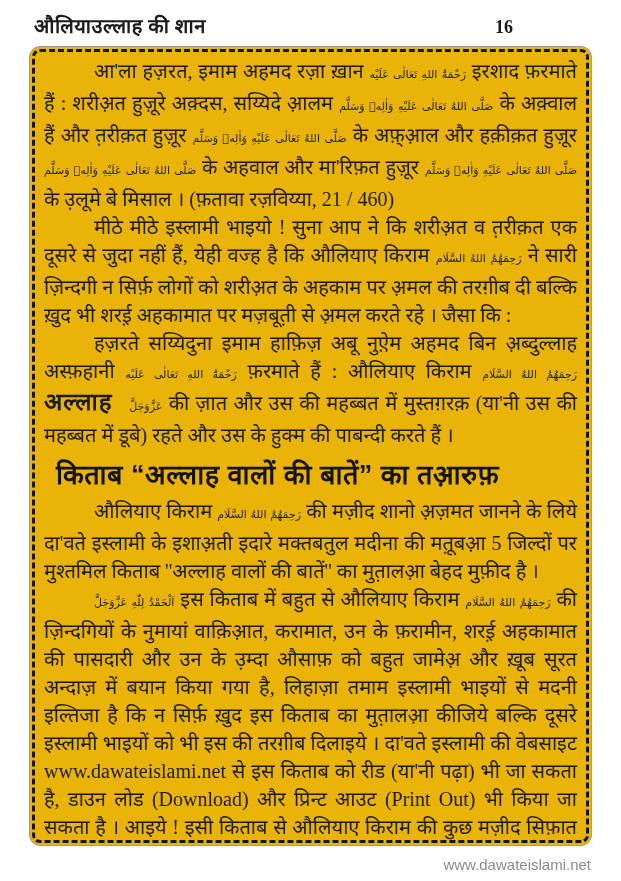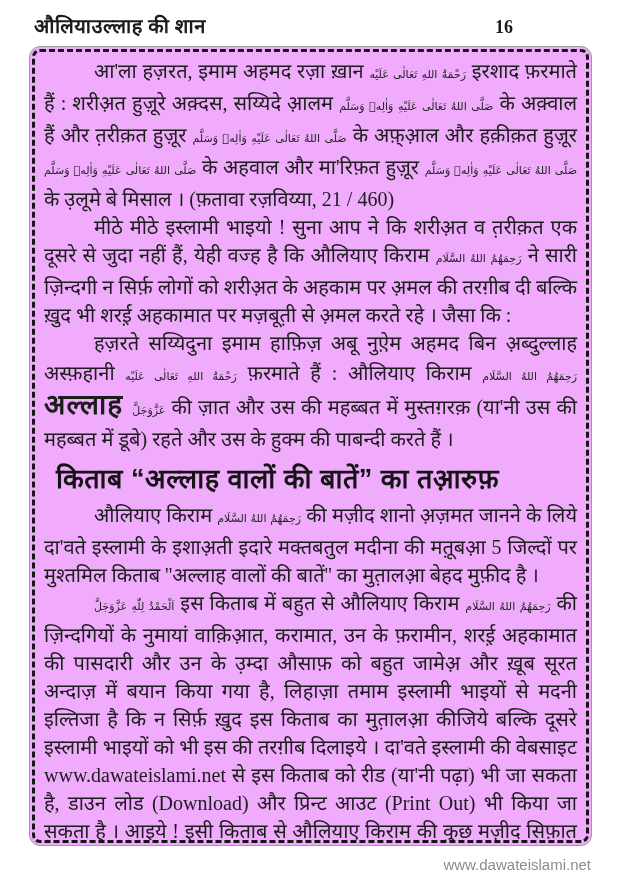--- a/index.html
+++ b/index.html
@@ -39,21 +39,21 @@
   .content-frame {
     position: absolute;
     left: 29px;
     top: 46px;
     width: 563px;
     height: 800px;
     box-sizing: border-box;
     border: 1px solid #9d9d9d;
     border-radius: 11px;
     padding: 2px;
-    background: #f0abfc;
+    background: #eab308;
   }
   .content-inner {
     box-sizing: border-box;
     width: 100%;
     height: 100%;
     border: 3px dashed #161616;
     border-radius: 8px;
     padding: 5px 9px 0 9px;
     overflow: hidden;
   }
@@ -79,23 +79,23 @@
   .seg-bold { font-weight: normal; }
   .seg-latin { }
   .seg-arabic {
     font-family: "DejaVu Sans", sans-serif;
     font-size: 11px;
     color: #222222;
     white-space: nowrap;
   }
   .seg-ornate {
     font-weight: bold;
-    font-size: 28px;
+    font-size: 24px;
     letter-spacing: 1px;
-    font-family: Liberation Serif, serif;
+    font-family: Liberation Mono, monospace;
   }
   .footer {
     position: absolute;
     right: 30px;
     bottom: 8px;
     font-family: "Liberation Sans", sans-serif;
     font-size: 15px;
     color: #8c8c8c;
   }
 </style>

